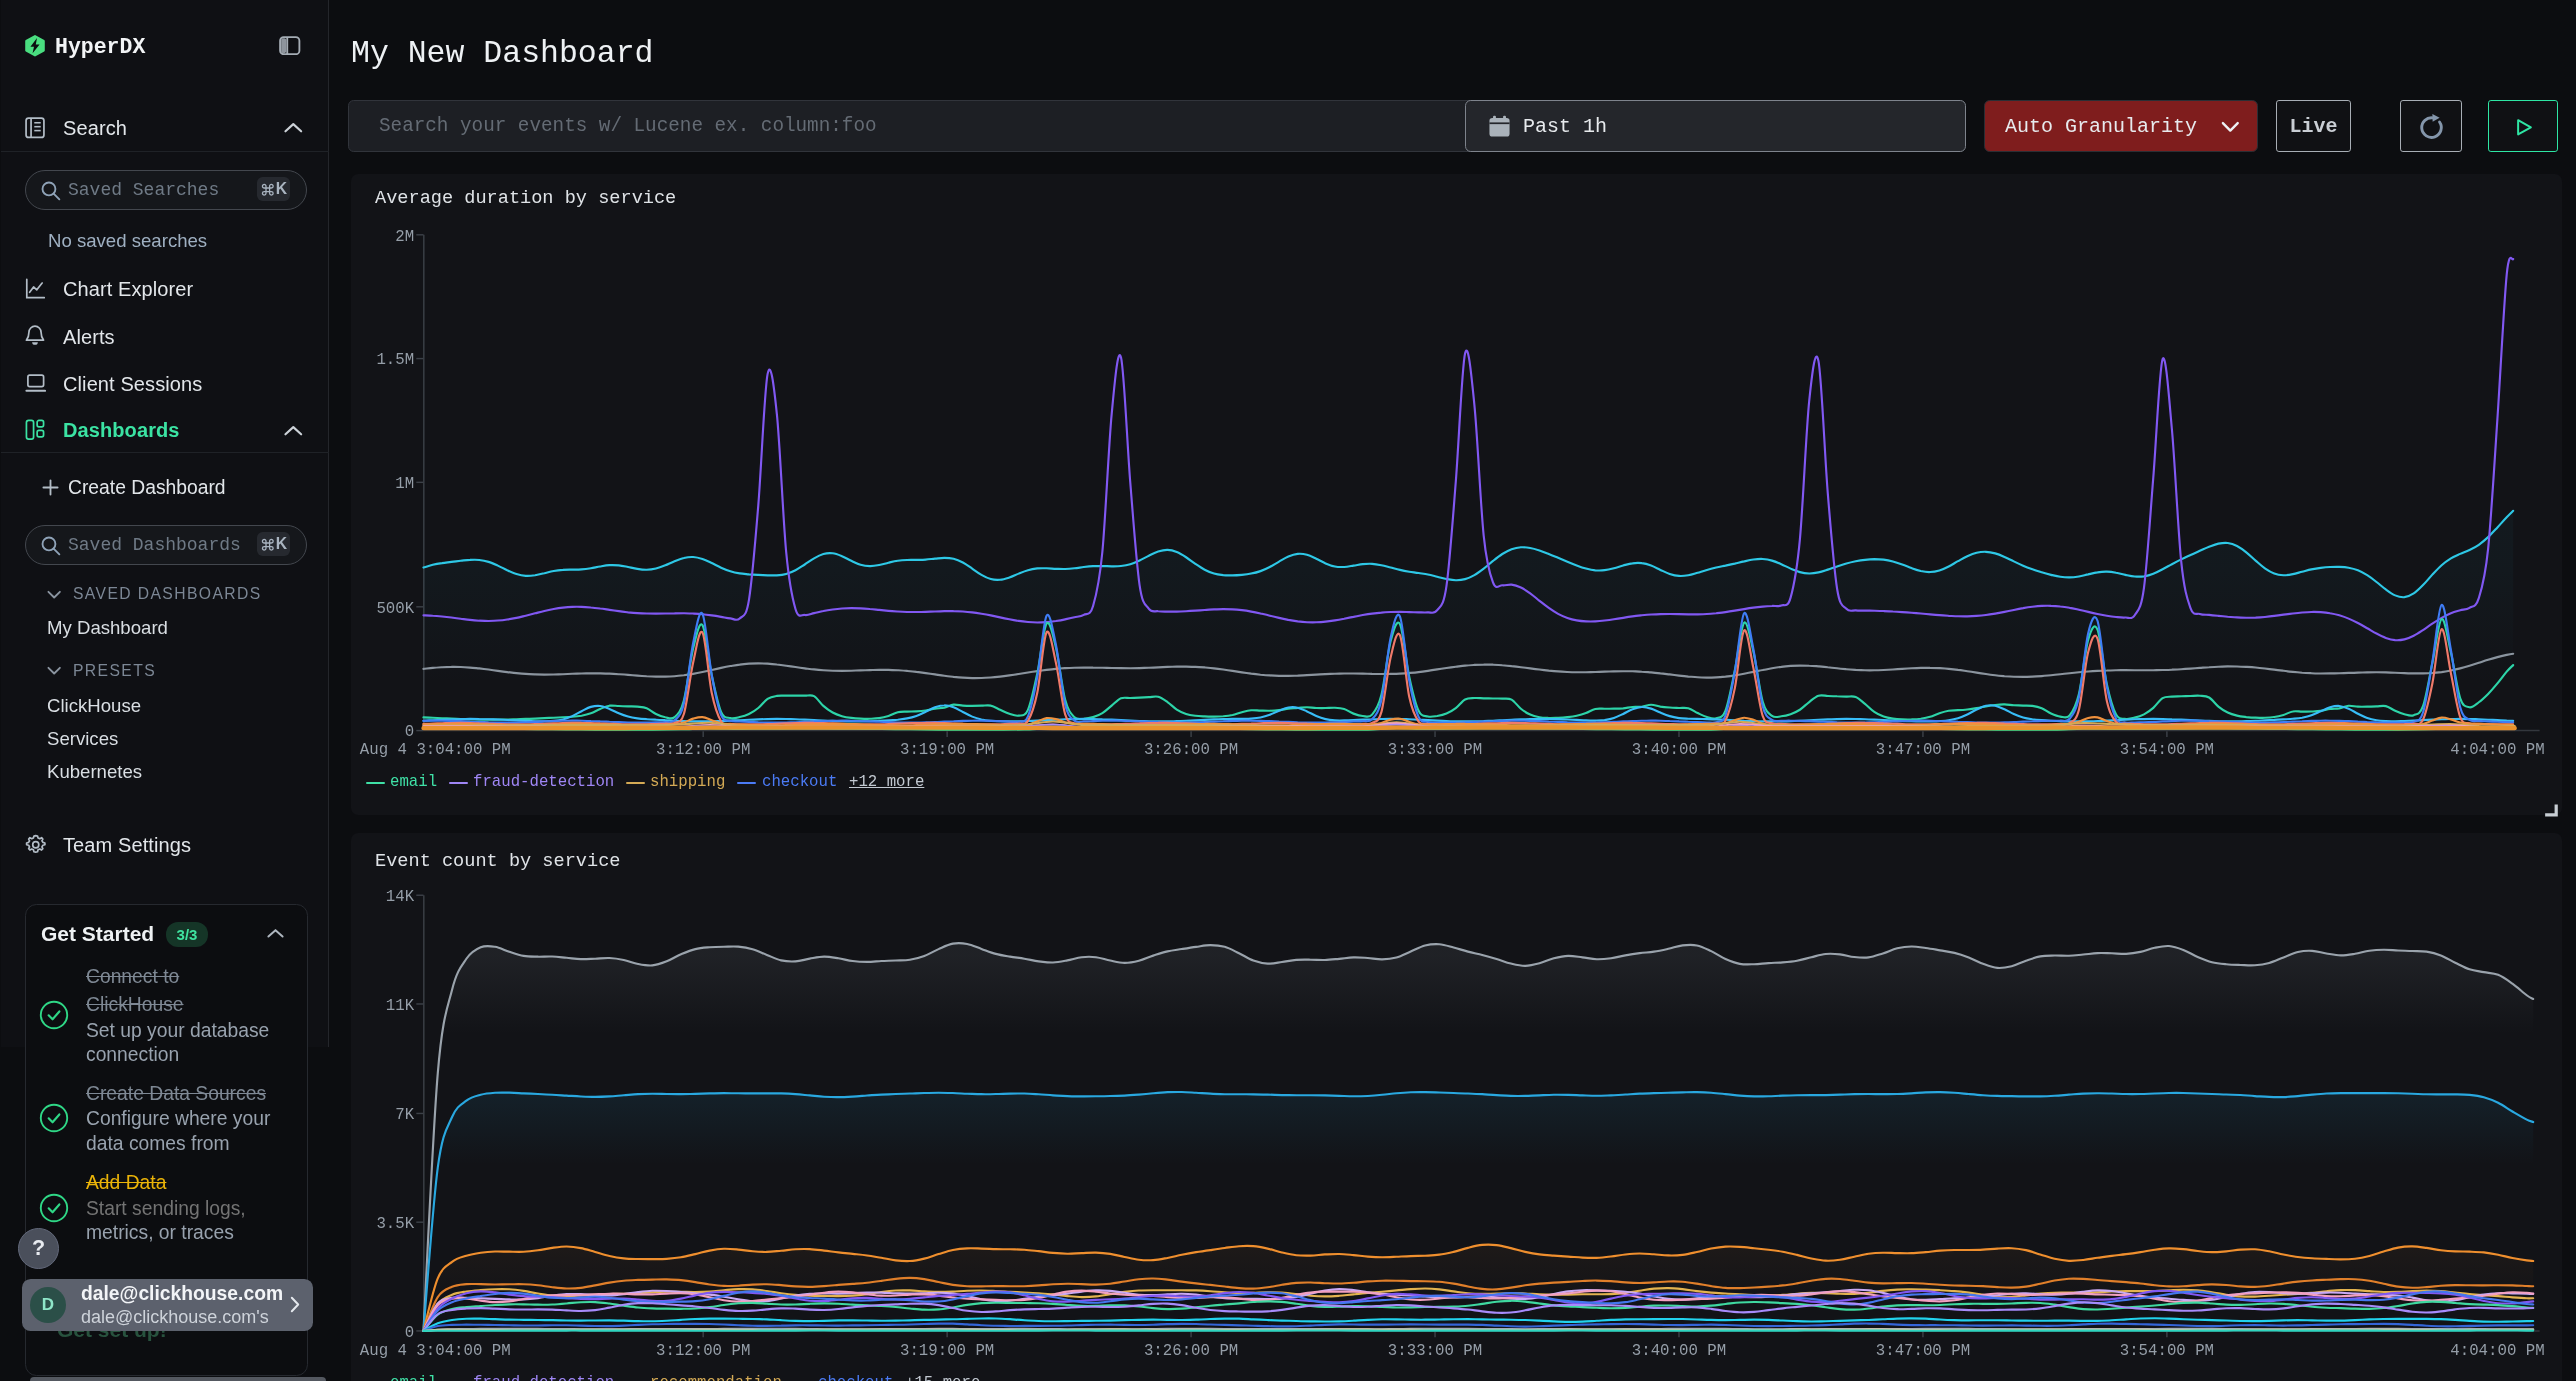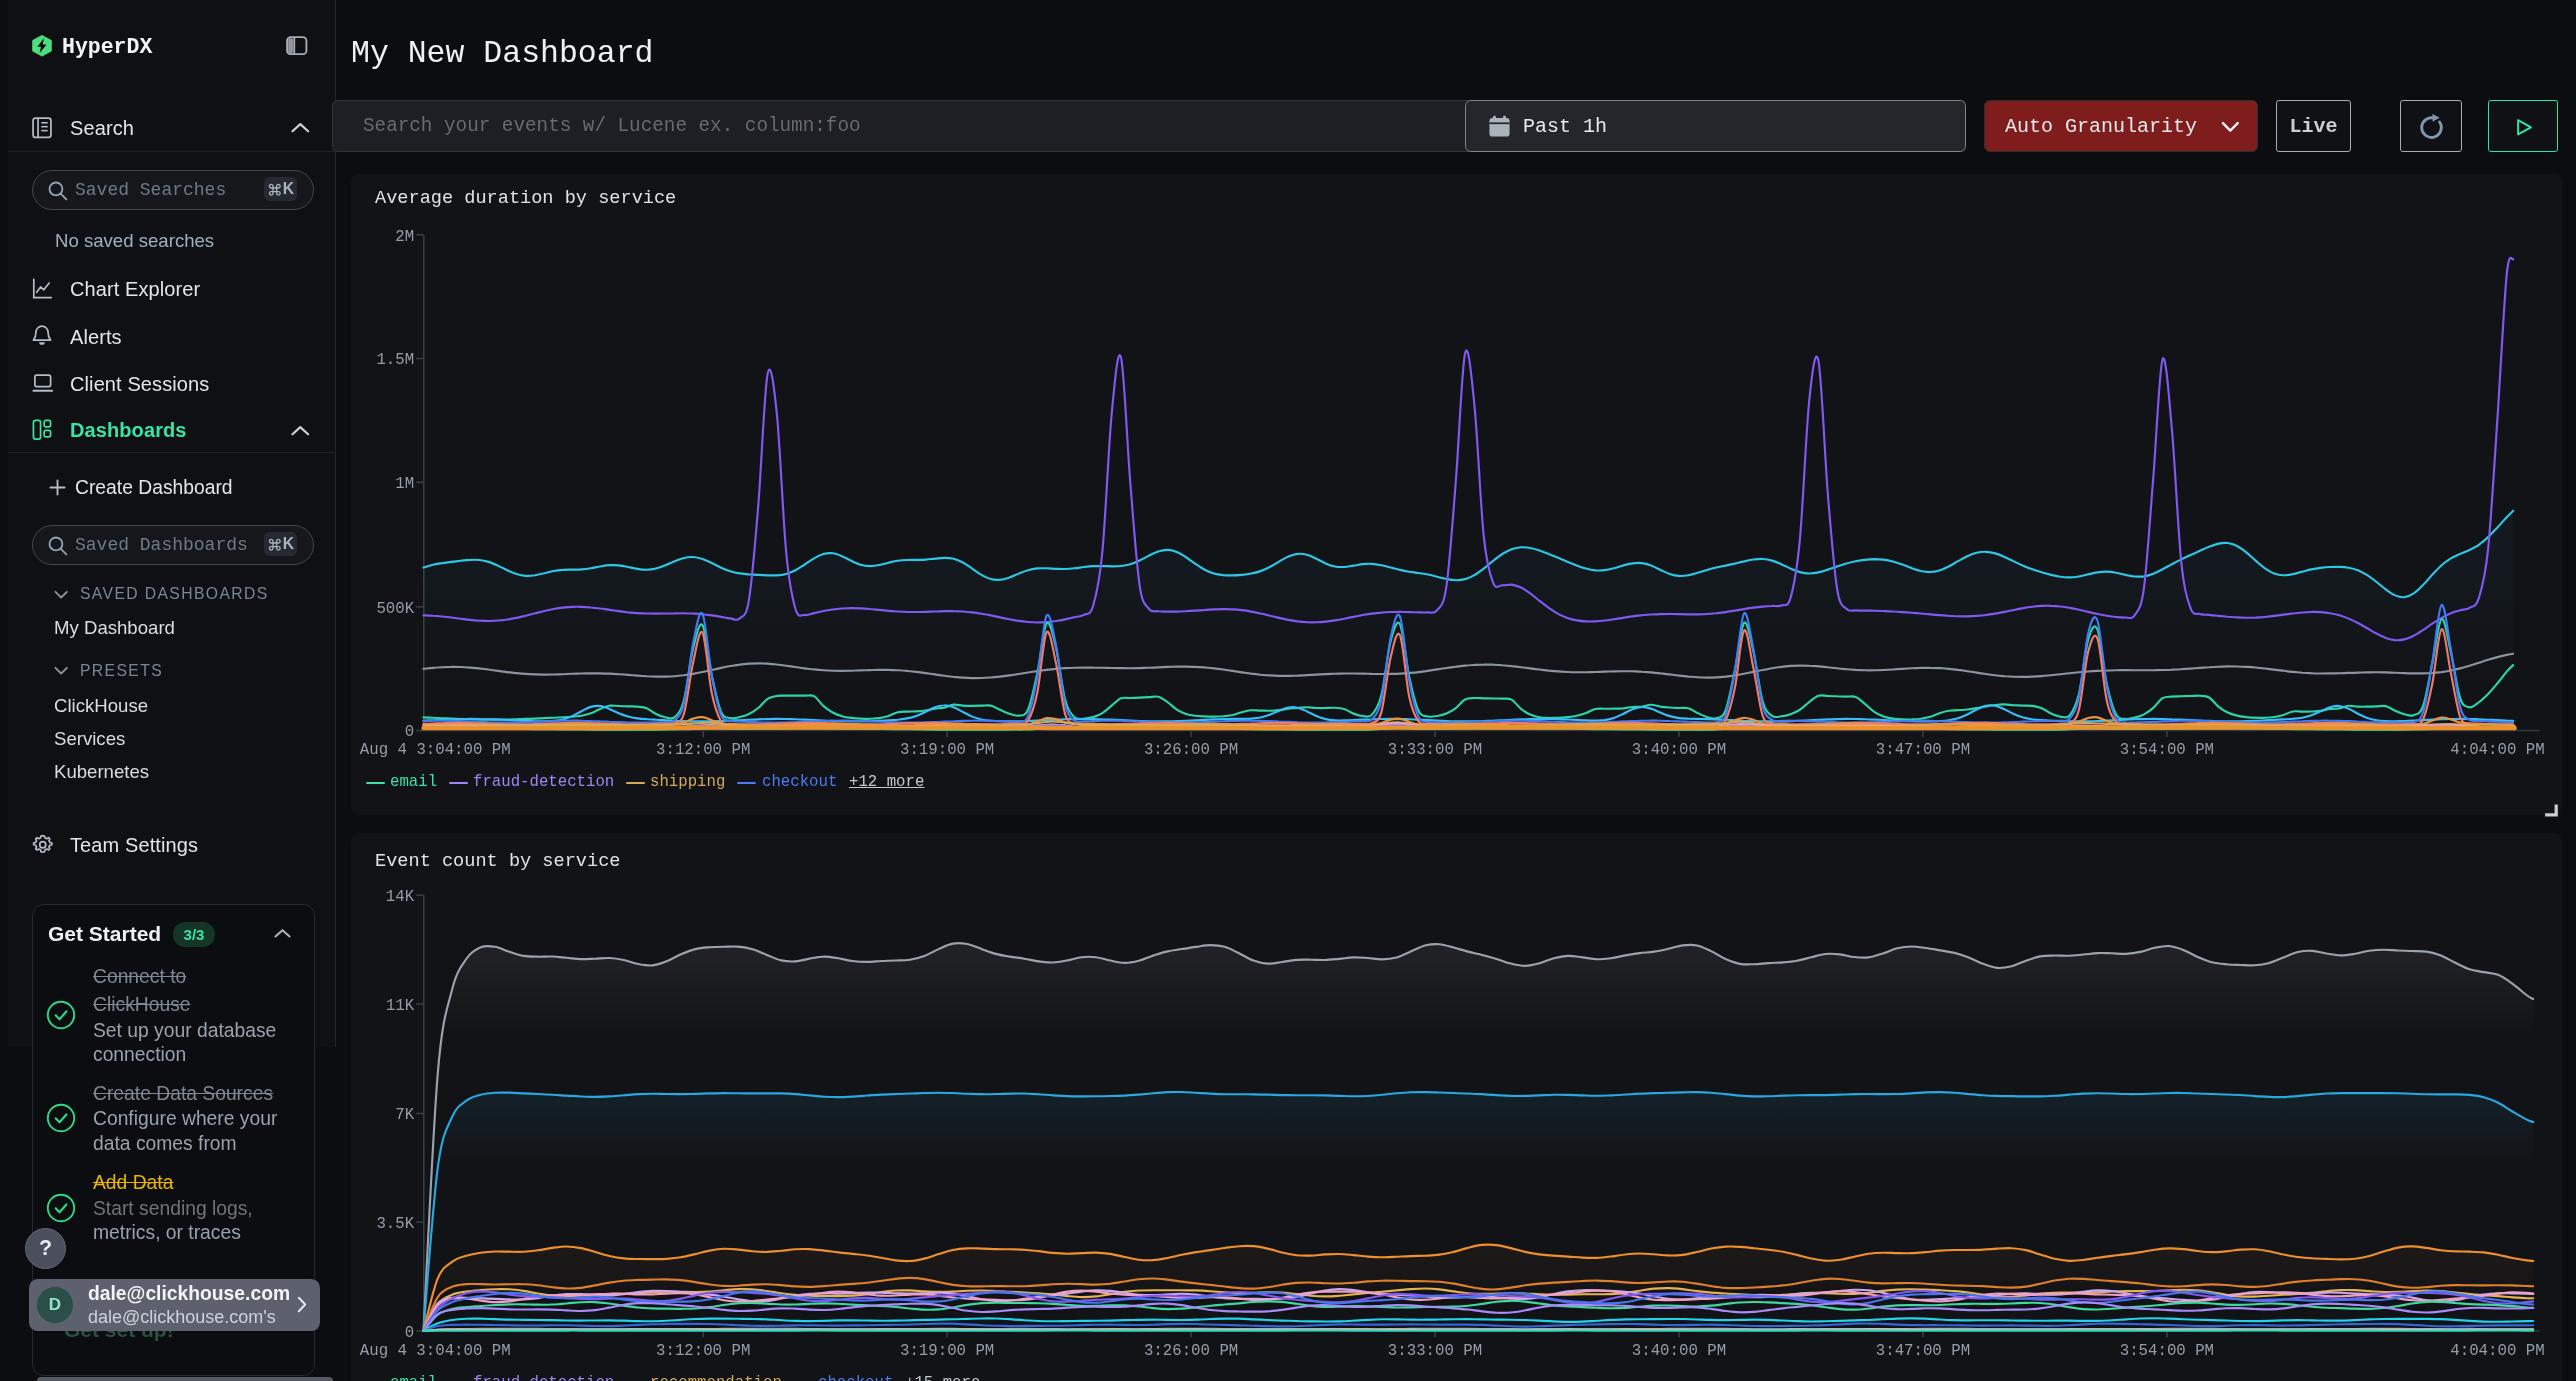--- a/index.html
+++ b/index.html
@@ -1,19 +1,19 @@
 <!DOCTYPE html>
 <html style="font-size:11.4px"><head><meta charset="utf-8"><title>My New Dashboard</title>
 <style>
 *{box-sizing:border-box;margin:0;padding:0}
 html,body{width:2576px;height:1381px;background:#0c0d10;overflow:hidden}
 body{font-family:"Liberation Sans",sans-serif;position:relative;color:#e8ebee}
 .abs{position:absolute}
 .mono{font-family:"Liberation Mono",monospace}
-#sidebar{position:absolute;left:8px;top:0;width:328px;height:1047px;background:#0f1014;border-right:0.7px solid #24262b}
+#sidebar{position:absolute;left:1px;top:0;width:328px;height:1047px;background:#0f1014;border-right:0.7px solid #24262b}
 .sep{position:absolute;left:0;width:328px;height:0.7px;background:#1f2227}
 .menutxt{font-size:19.3px;color:#e2e6ea;letter-spacing:0.1px}
 .pill{position:absolute;left:24px;width:282px;height:40px;border:1.4px solid #43474e;border-radius:20px;background:#15171b}
 .pill .ph{position:absolute;left:42px;top:9.3px;font-family:"Liberation Mono",monospace;font-size:18px;color:#6f7a86}
 .kbd{position:absolute;right:15.7px;top:6.4px;width:33px;height:24px;background:#26292f;border-radius:5.7px;color:#a9b4c0;display:flex;align-items:center;justify-content:center;font-size:15.7px}
 .sechead{font-size:15.7px;color:#7c8795;letter-spacing:1.4px}
 .subitem{font-size:18.6px;color:#d9dee3}
 .panel{position:absolute;left:351px;width:2211px;background:#121317;border-radius:7.2px}
 .ptitle{position:absolute;font-family:"Liberation Mono",monospace;font-size:18.6px;color:#dfe3e7;letter-spacing:0}
 .leg{position:absolute;font-family:"Liberation Mono",monospace;font-size:15.7px;white-space:pre}
@@ -153,21 +153,21 @@
 <div class="abs" style="left:7.9px;top:7.9px;width:36px;height:36px;border-radius:50%;background:#2b4f48;color:#8fe6c8;font-size:17px;font-weight:bold;display:flex;align-items:center;justify-content:center">D</div>
 <div class="abs" style="left:59px;top:4.3px;font-size:19.3px;font-weight:bold;color:#f2f4f7">dale@clickhouse.com</div>
 <div class="abs" style="left:59px;top:28px;font-size:18px;color:#ced3da">dale@clickhouse.com's</div>
 <svg class="abs" style="left:268px;top:17px" width="10" height="17" viewBox="0 0 14 24">
         <polyline points="2.5,2.5 11.5,12 2.5,21.5" fill="none" stroke="#e4e8ed" stroke-width="2.8" stroke-linecap="round" stroke-linejoin="round"></polyline>
       </svg>
 </div>
 <div class="abs" style="left:29px;top:1377px;width:296px;height:4.3px;border-radius:4.3px 4.3px 0 0;background:#545860"></div>
 </div>
 <div class="abs mono" style="left:351px;top:36px;font-size:31.5px;color:#eef1f4">My New Dashboard</div>
-<div class="ctrl" style="left:332px;width:1302px;background:#1d1f24;border:1.4px solid #31343b">
+<div class="ctrl" style="left:348px;width:1302px;background:#1d1f24;border:1.4px solid #31343b">
 <div class="abs mono" style="left:30px;top:13.6px;font-size:19.3px;color:#646b74">Search your events w/ Lucene ex. column:foo</div>
 <div class="abs mono" style="right:107px;top:15.7px;font-size:16.5px;color:#d3d7db">SQL</div>
 <div class="abs mono" style="right:85px;top:15.7px;font-size:16.5px;color:#4a5058">|</div>
 <div class="abs mono" style="right:20px;top:15.7px;font-size:16.5px;color:#38d9a0">Lucene</div>
 </div>
 <div class="ctrl" style="left:1465px;width:501px;background:#24262b;border:1.4px solid #7e838c">
 <svg class="abs" style="left:21.5px;top:14.3px" width="23" height="23" viewBox="0 0 32 32">
 <rect x="2" y="4" width="28" height="26" rx="4" fill="#aab2ba"></rect>
 <rect x="7" y="1" width="4" height="7" rx="1.5" fill="#aab2ba"></rect>
 <rect x="21" y="1" width="4" height="7" rx="1.5" fill="#aab2ba"></rect>

